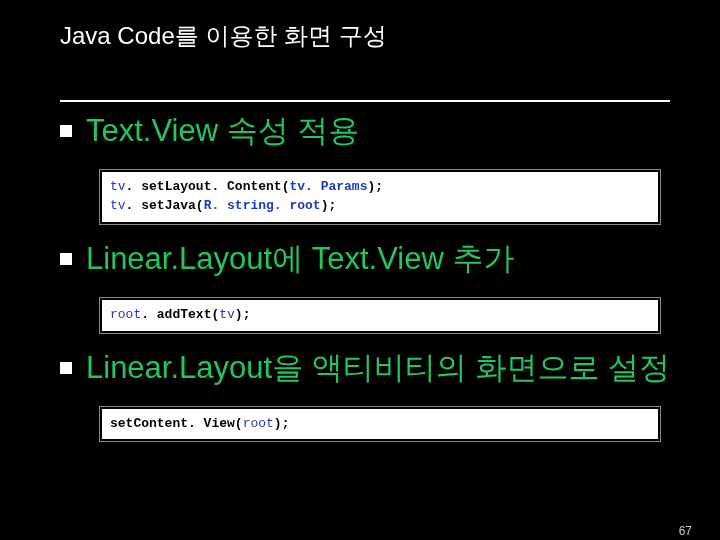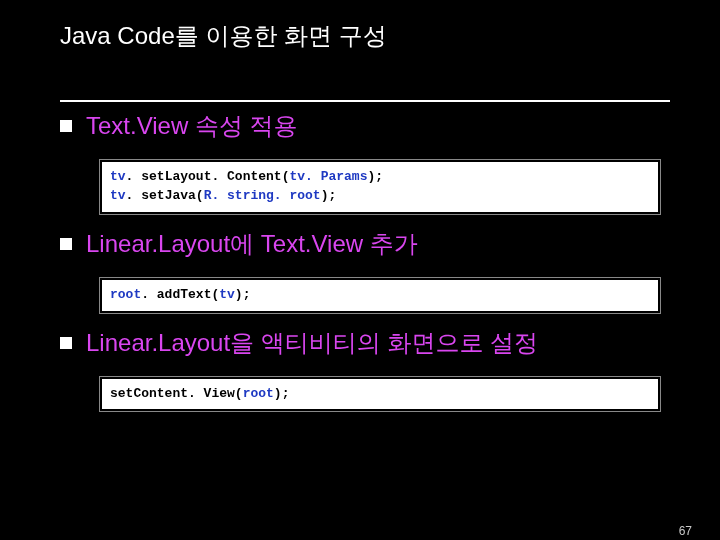--- a/index.html
+++ b/index.html
@@ -32,22 +32,22 @@
     margin-top: 2px;
     width: 100%;
   }
   .bullet-block {
     margin-bottom: 14px;
   }
   .bullet {
     display: flex;
     align-items: center;
     gap: 14px;
-    font-size: 24px;
-    color: #d946ef;
+    font-size: 31px;
+    color: #22c55e;
     margin-bottom: 18px;
   }
   .bullet-mark {
     width: 12px;
     height: 12px;
     background: #fff;
     display: inline-block;
     flex: 0 0 12px;
   }
   .codebox {
@@ -57,21 +57,21 @@
     border: 2px solid #000;
     box-shadow: 0 0 0 1px #888;
     font-family: "Courier New", monospace;
     font-weight: bold;
     font-size: 13px;
     padding: 6px 8px;
     line-height: 1.45;
     width: 560px;
   }
   .codebox.small { width: 560px; }
-  .kw-var { color: #1e39c2; font-weight: bold; }
+  .kw-var { color: #1e39c2; font-weight: normal; }
   .kw-italic { color: #1e39c2; font-weight: bold; }
   .page-num {
     position: absolute;
     right: 28px;
     bottom: 2px;
     font-size: 12px;
     color: #c9c9c9;
   }
 </style>
 </head>

